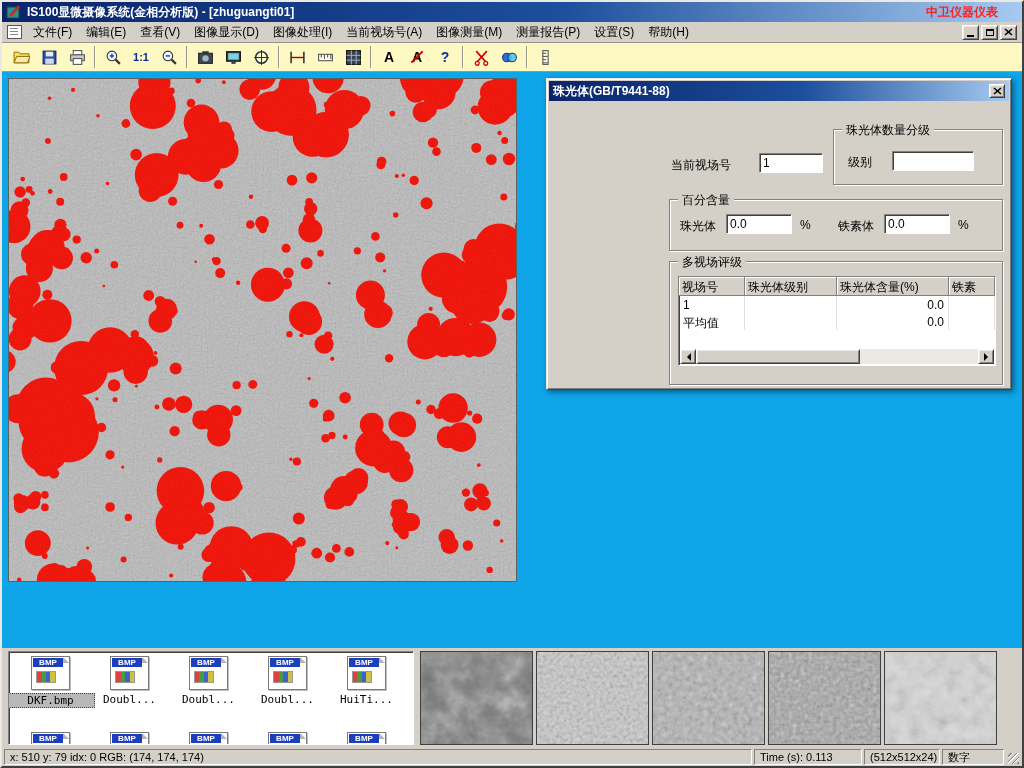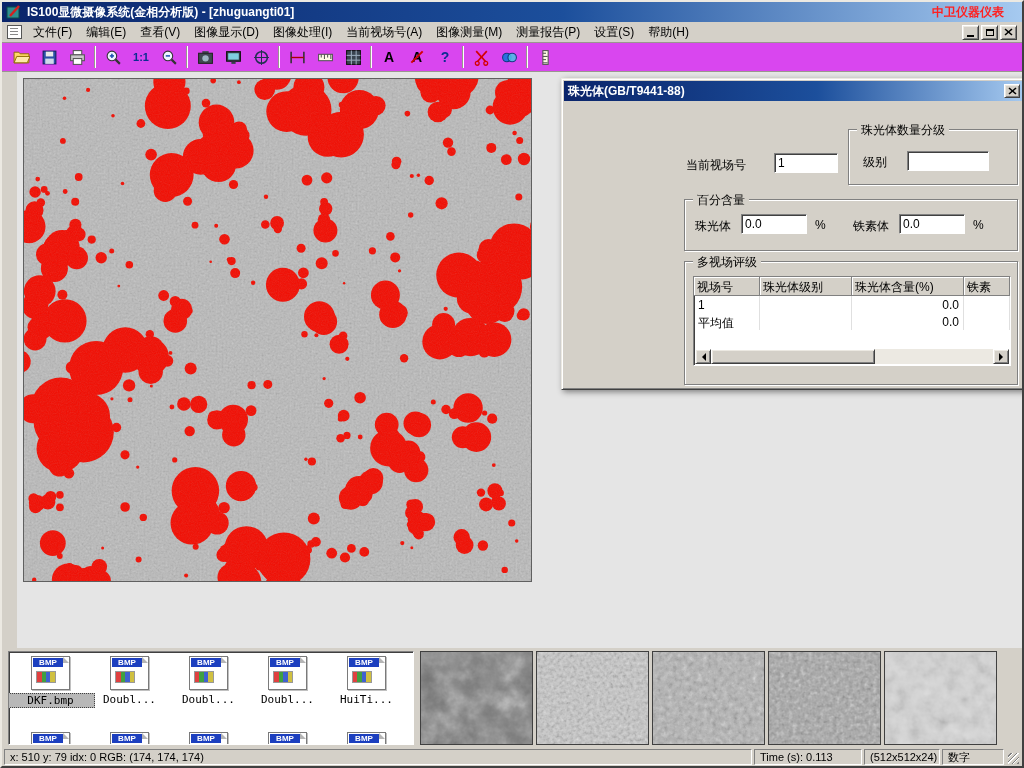--- a/index.html
+++ b/index.html
@@ -3,46 +3,46 @@
 <meta charset="utf-8">
 <style>
   *{margin:0;padding:0;box-sizing:border-box;}
   html,body{width:1024px;height:768px;overflow:hidden;}
   body{font-family:"Liberation Sans","DejaVu Sans",sans-serif;font-size:12px;background:#d4d0c8;position:relative;color:#000;}
   .screen{position:absolute;inset:0;border:2px solid;border-color:#ece9e2 #404040 #404040 #ece9e2;background:#d4d0c8;}
 
   
   .titlebar{position:absolute;top:0;left:0;right:0;height:20px;background:linear-gradient(90deg,#0a246a 0%,#1c4f9c 55%,#a6caf0 100%);display:flex;align-items:center;padding:0 4px;gap:5px;}
   .title-text{color:#fff;font-weight:bold;font-size:12px;flex:1;white-space:nowrap;overflow:hidden;}
-  .brand{color:#ff2020;font-weight:bold;font-size:12px;margin-right:14px;white-space:nowrap;}
+  .brand{color:#ff2020;font-weight:bold;font-size:12px;margin-right:20px;white-space:nowrap;}
   .app-ico{width:16px;height:16px;flex:0 0 16px;}
 
   
   .menubar{position:absolute;top:20px;left:0;right:0;height:21px;background:#d4d0c8;display:flex;align-items:center;padding:0 3px;border-bottom:1px solid #9a968f;}
   .doc-ico{width:15px;height:14px;background:#fff;border:1px solid #555;margin:0 4px 0 2px;position:relative;}
   .doc-ico::after{content:"";position:absolute;left:2px;top:2px;width:8px;height:1px;background:#888;box-shadow:0 3px 0 #888,0 6px 0 #888;}
   .menu-item{padding:2px 7px;white-space:nowrap;cursor:default;}
   .child-controls{margin-left:auto;display:flex;gap:2px;padding-right:2px;}
   .cbtn{width:17px;height:15px;background:#d4d0c8;border:1px solid;border-color:#fff #404040 #404040 #fff;box-shadow:inset 1px 1px 0 #ece9e2,inset -1px -1px 0 #808080;display:flex;align-items:center;justify-content:center;}
   .min-glyph{width:7px;height:2px;background:#000;margin-top:7px;}
   .res-glyph{width:8px;height:7px;border:1px solid #000;border-top-width:2px;background:#d4d0c8;}
   .x-glyph{width:9px;height:8px;}
 
   
-  .toolbar{position:absolute;top:41px;left:0;right:0;height:29px;background:#d946ef;display:flex;align-items:center;padding:0 6px;gap:2px;border-bottom:1px solid #9a968f;}
+  .toolbar{position:absolute;top:41px;left:0;right:0;height:29px;background:#fef9c3;display:flex;align-items:center;padding:0 6px;gap:2px;border-bottom:1px solid #9a968f;}
   .tb{width:26px;height:24px;display:flex;align-items:center;justify-content:center;border:1px solid transparent;}
   .tb svg{width:17px;height:17px;}
   .tb-text{font-weight:bold;font-size:11px;color:#0b2d91;}
   .tb-q{font-weight:bold;font-size:14px;color:#0b2d91;}
   .sep{width:7px;height:22px;border-left:1px solid #9a968f;border-right:1px solid #fff;margin:0 2px;width:0;}
   .slash-wrap{position:relative;display:flex;align-items:center;justify-content:center;width:100%;height:100%;}
   .red-slash{position:absolute;width:16px;height:2px;background:#d40000;transform:rotate(-45deg);}
 
   
-  .client{position:absolute;top:70px;left:15px;right:0;height:576px;background:#e5e5e5;overflow:hidden;}
+  .client{position:absolute;top:70px;left:0;right:0;height:576px;background:#0ea5e9;overflow:hidden;}
   .specimen{position:absolute;left:6px;top:6px;width:509px;height:504px;border:1px solid #606060;background:#b9b9b9;}
 
   
   .dialog{position:absolute;left:544px;top:6px;width:466px;height:312px;background:#d4d0c8;border:1px solid;border-color:#ece9e2 #404040 #404040 #ece9e2;box-shadow:inset 1px 1px 0 #fff,inset -1px -1px 0 #808080,2px 2px 6px rgba(0,0,0,.45);}
   .dlg-titlebar{height:20px;margin:2px;background:linear-gradient(90deg,#0a246a 0%,#1c4f9c 55%,#a6caf0 100%);display:flex;align-items:center;padding:0 4px;}
   .dlg-title{color:#fff;font-weight:bold;font-size:12px;flex:1;}
   .xbtn{width:16px;height:14px;background:#d4d0c8;border:1px solid;border-color:#fff #404040 #404040 #fff;box-shadow:inset 1px 1px 0 #ece9e2,inset -1px -1px 0 #808080;display:flex;align-items:center;justify-content:center;}
   .dlg-body{position:relative;height:286px;}
 
   .group{position:absolute;border:1px solid #808080;box-shadow:inset 1px 1px 0 #fff,1px 1px 0 #fff;}

